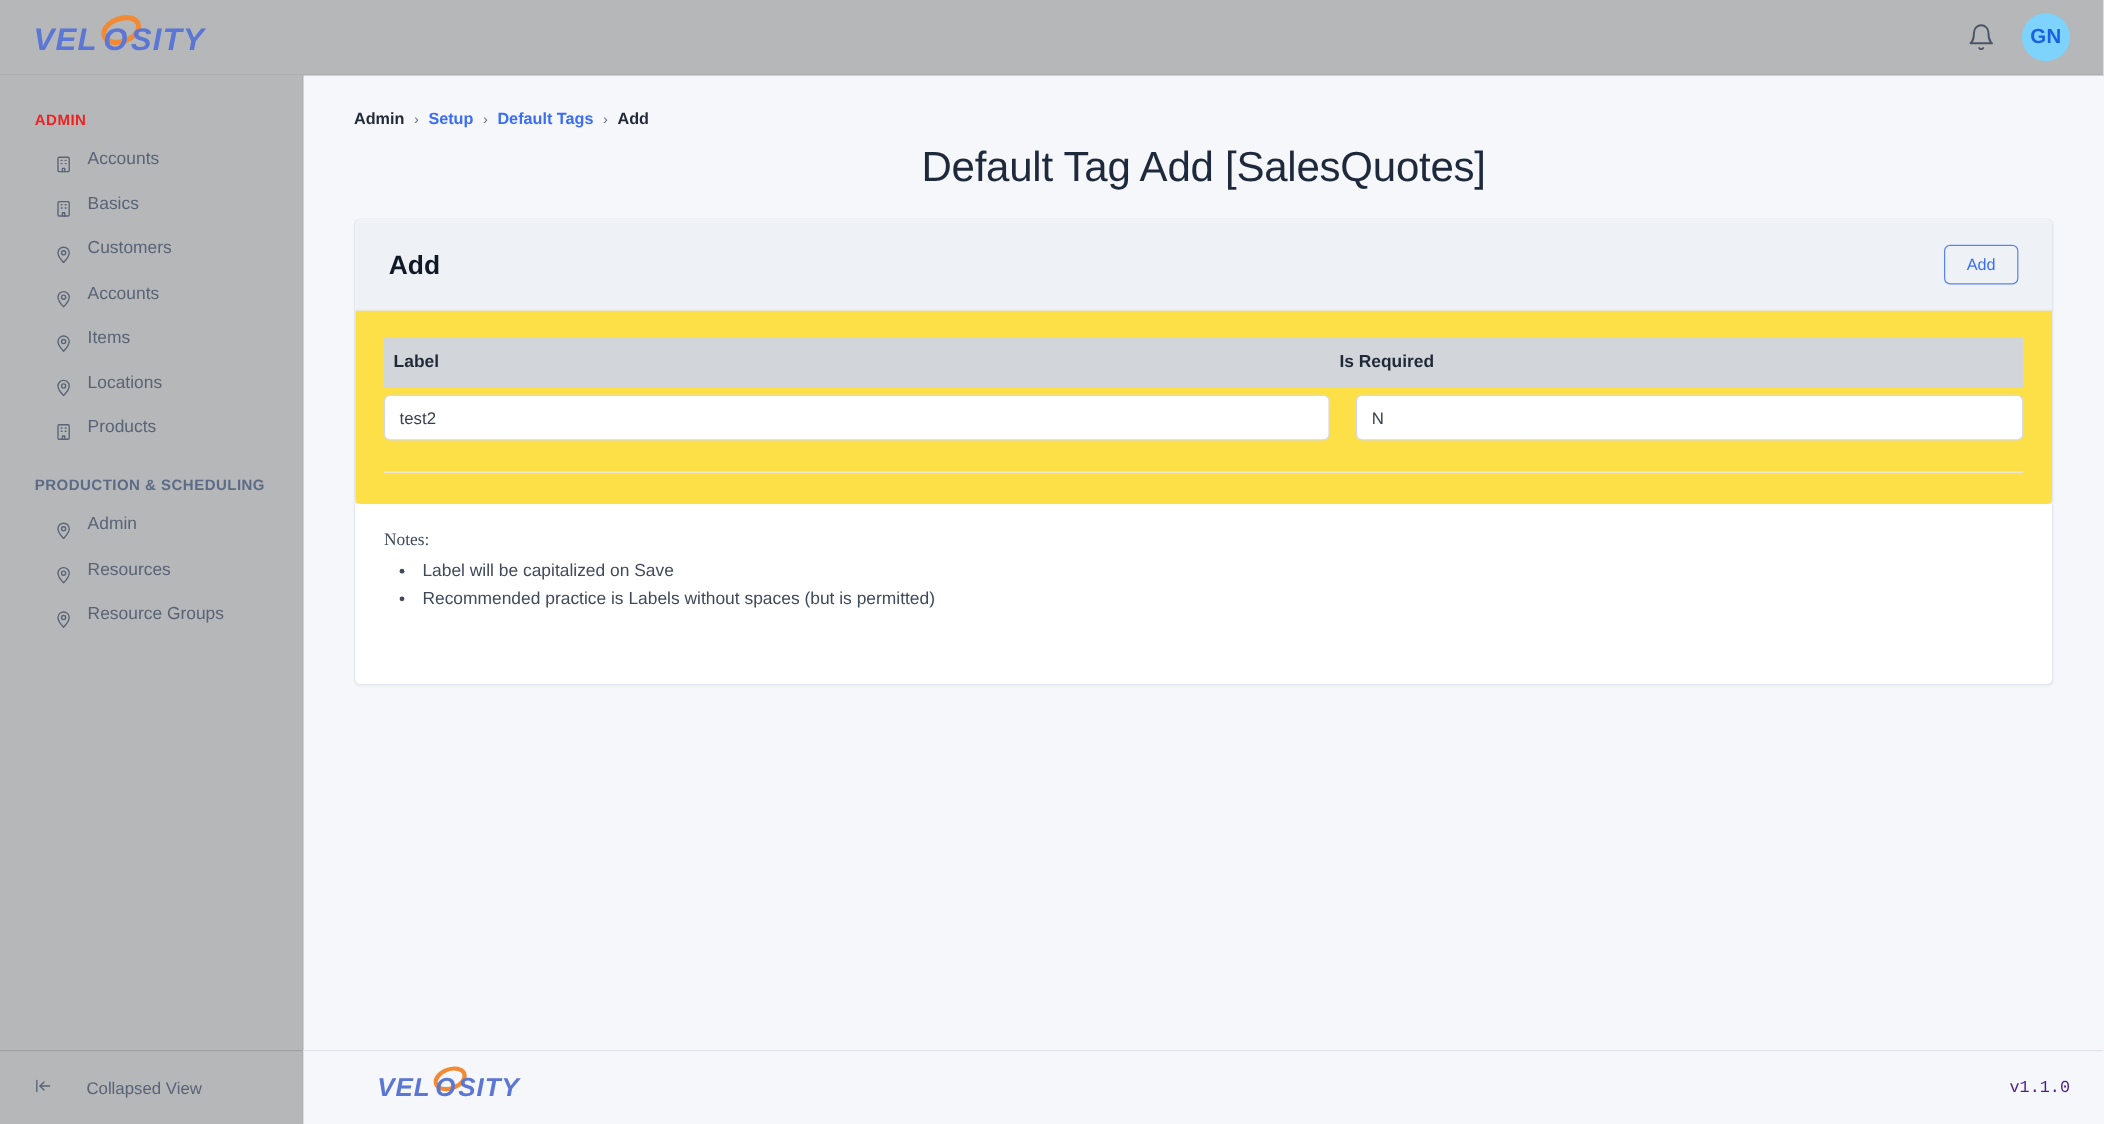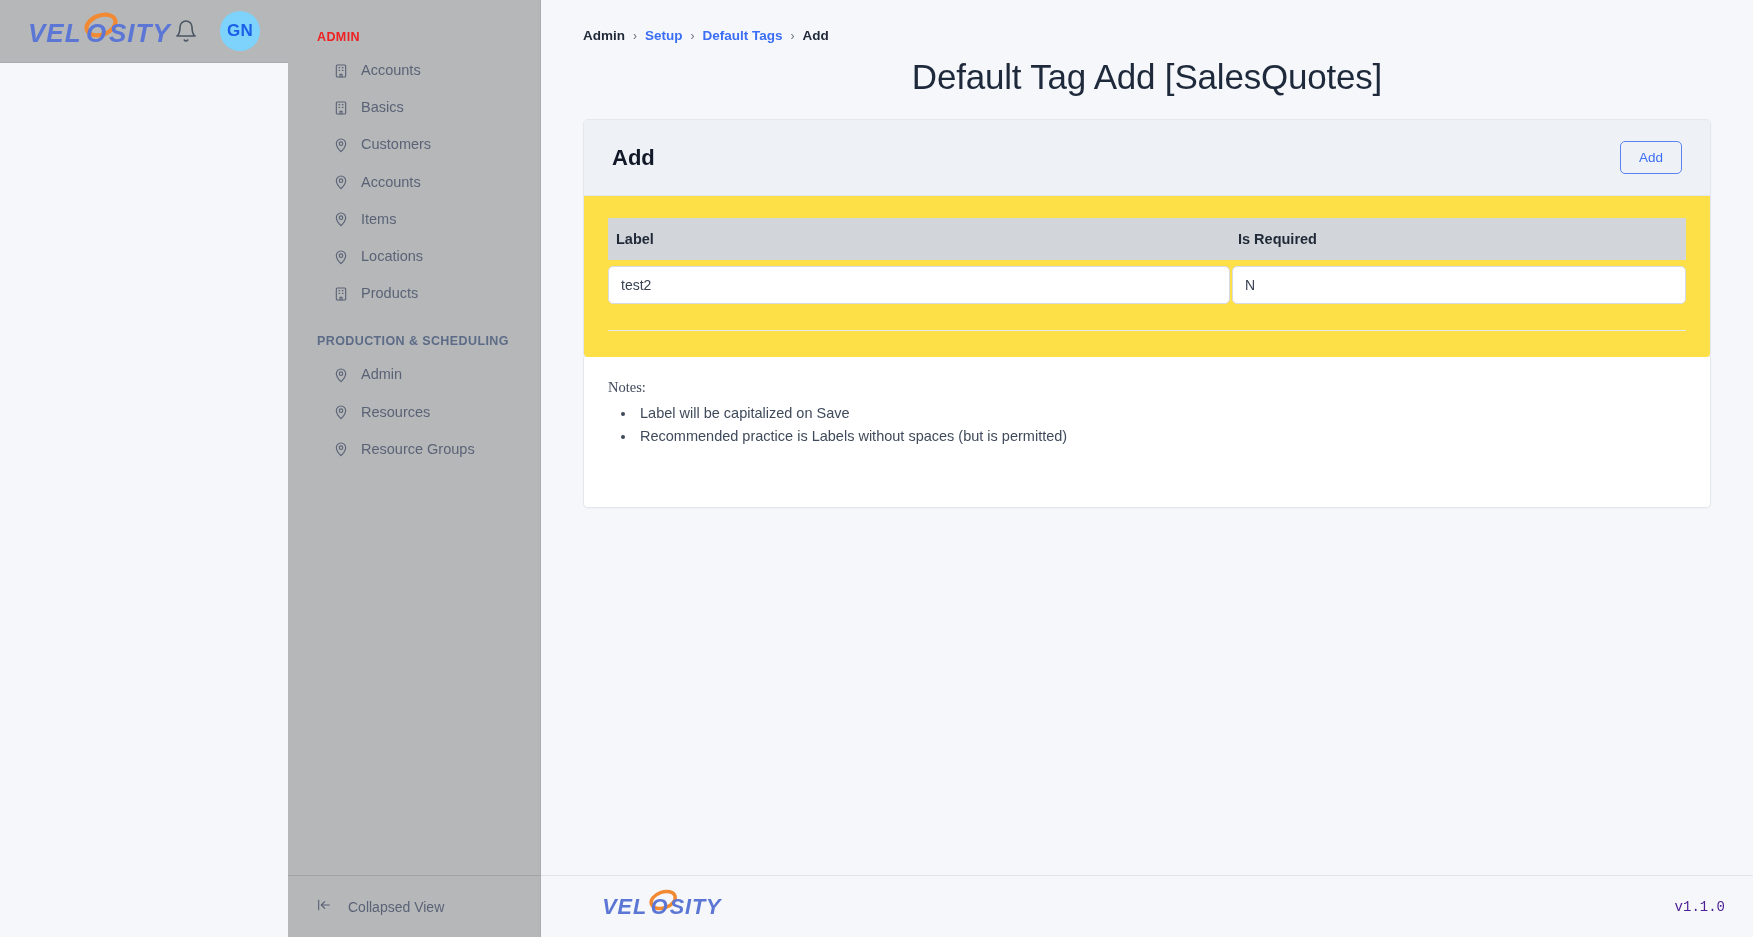--- a/index.html
+++ b/index.html
@@ -7,20 +7,21 @@
     width: 1753px;
     height: 937px;
     overflow: hidden;
     font-family: "Liberation Sans", sans-serif;
     background: #f5f7fa;
   }
   .app {
     width: 1753px;
     height: 937px;
     display: flex;
+    flex-direction: column;
     position: relative;
   }
 
   
   .topbar {
     height: 63px;
     background: #b5b7b9;
     display: flex;
     align-items: center;
     justify-content: space-between;
@@ -81,37 +82,37 @@
     font-size: 12.5px;
     font-weight: bold;
     letter-spacing: 0.4px;
     padding: 0 0 8px 29px;
   }
   .section-title.admin { color: #f02020; }
   .section-title.prod  { color: #5c6b86; padding-top: 22px; }
 
   .nav-item {
     display: flex;
-    align-items: center;
+    align-items: flex-end;
     gap: 12px;
     padding: 7px 0 7px 45px;
     color: #5a6376;
     font-size: 14.5px;
     cursor: pointer;
     line-height: 1.6;
   }
   .nav-item svg { flex: 0 0 auto; display: block; }
 
   .sidebar-footer {
     flex: 0 0 62px;
     border-top: 1px solid #a0a2a4;
     display: flex;
     align-items: center;
     padding-left: 26px;
-    gap: 14px;
+    gap: 26px;
     color: #5a6376;
     font-size: 14px;
     cursor: pointer;
   }
 
   
   .main {
     flex: 1 1 auto;
     display: flex;
     flex-direction: column;
@@ -183,21 +184,21 @@
   .grid-head {
     display: flex;
     background: #d2d5d9;
   }
   .grid-head .cell {
     font-size: 14.5px;
     font-weight: bold;
     color: #1f2937;
     padding: 13px 8px 13px 8px;
   }
-  .grid-row { display: flex; gap: 2px; padding-top: 6px; }
+  .grid-row { display: flex; gap: 22px; padding-top: 6px; }
   .col-label { flex: 0 0 57.7%; }
   .col-req   { flex: 1 1 auto; }
 
   .field {
     width: 100%;
     border: 1px solid #d5dae2;
     border-radius: 5px;
     background: #fff;
     font-size: 14px;
     color: #374151;

